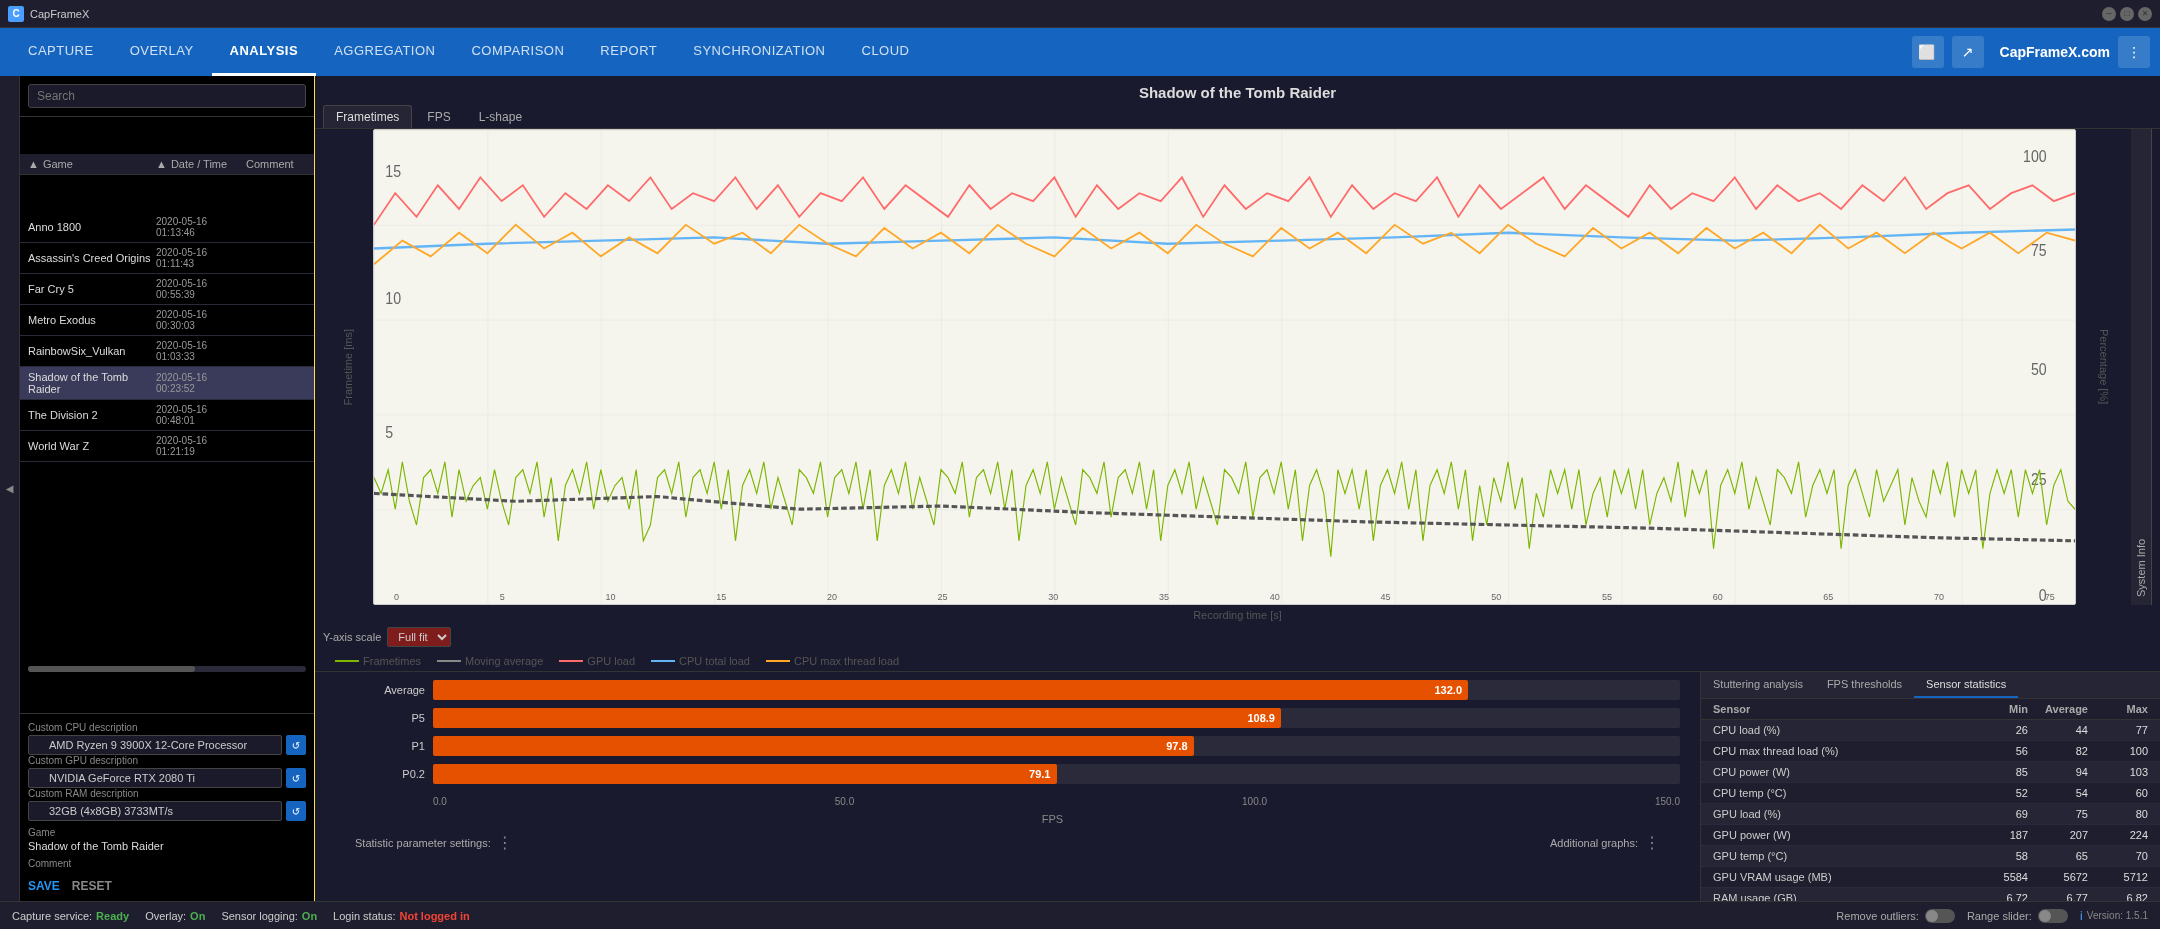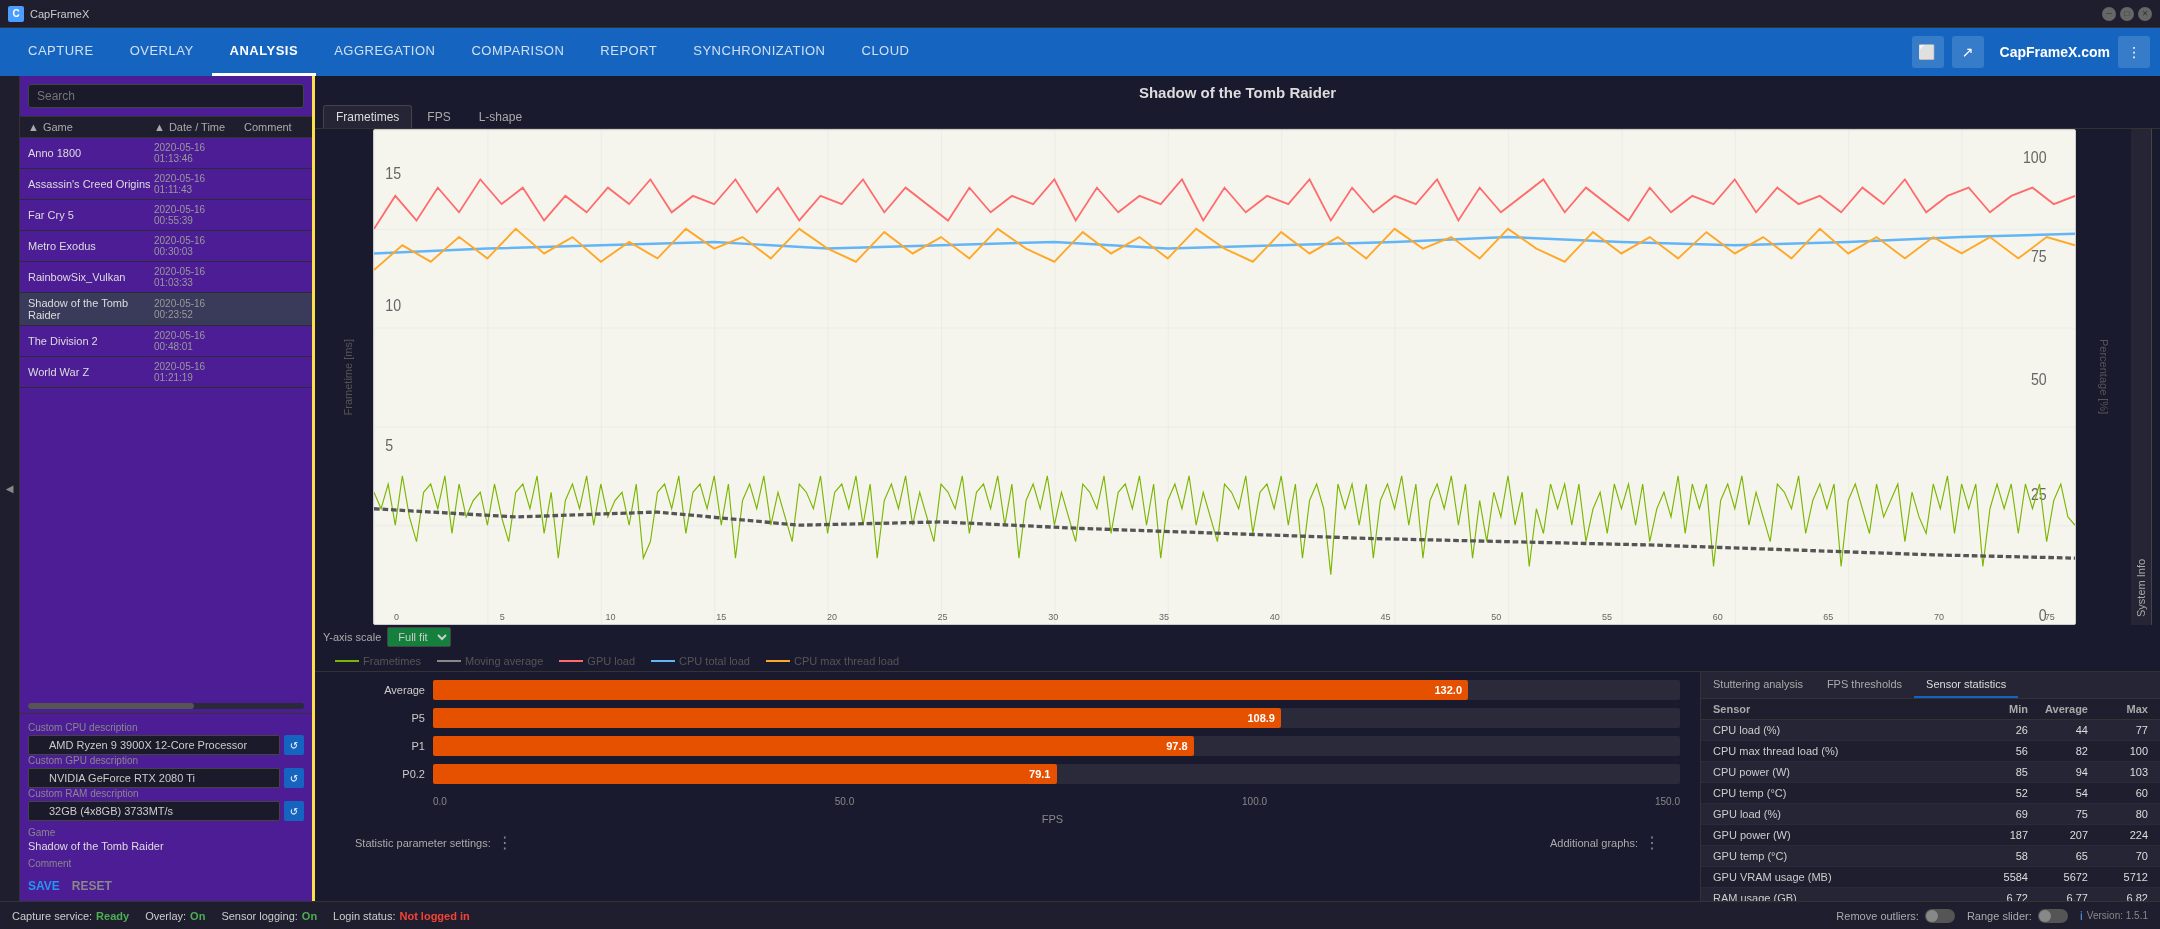--- a/index.html
+++ b/index.html
@@ -20,21 +20,21 @@
     .nav-item { display: flex; align-items: center; padding: 0 18px; color: rgba(255,255,255,0.8); font-size: 13px; font-weight: 500; cursor: pointer; letter-spacing: 0.5px; border-bottom: 3px solid transparent; }
     .nav-item.active { color: white; border-bottom: 3px solid white; font-weight: 700; }
     .nav-right { margin-left: auto; display: flex; align-items: center; gap: 8px; }
     .nav-icon-btn { width: 32px; height: 32px; background: rgba(255,255,255,0.15); border: none; border-radius: 3px; cursor: pointer; display: flex; align-items: center; justify-content: center; color: white; font-size: 14px; }
     .nav-brand { color: white; font-size: 14px; font-weight: 600; margin-left: 8px; }
 
     
     .main-layout { display: flex; height: calc(929px - 28px - 48px - 28px); }
 
     
-    .left-sidebar { width: 295px; background: #4c1d95; border-right: 3px solid #fde047; display: flex; flex-direction: column; }
+    .left-sidebar { width: 295px; background: #000000; border-right: 1px solid #fde047; display: flex; flex-direction: column; gap: 37px; }
     .sidebar-search { padding: 8px; border-bottom: 1px solid #333; }
     .sidebar-search input { width: 100%; padding: 4px 8px; background: #1a1a2a; border: 1px solid #444; color: #ccc; border-radius: 3px; font-size: 12px; }
     .sidebar-toggle { width: 20px; background: #1e1e2e; display: flex; align-items: center; justify-content: center; cursor: pointer; border-right: 1px solid #333; color: #888; font-size: 10px; }
     .table-header { display: flex; padding: 4px 8px; background: #1e1e2e; border-bottom: 1px solid #333; font-size: 11px; color: #aaa; }
     .th-game { flex: 1; display: flex; align-items: center; gap: 4px; cursor: pointer; }
     .th-date { width: 90px; display: flex; align-items: center; gap: 4px; cursor: pointer; }
     .th-comment { width: 60px; }
     .table-body { flex: 1; overflow-y: auto; }
     .table-row { display: flex; padding: 4px 8px; border-bottom: 1px solid #2a2a3a; cursor: pointer; align-items: center; }
     .table-row.selected { background: #3a3a5a; }
@@ -64,21 +64,21 @@
     .x-axis-label { text-align: center; font-size: 11px; color: #555; padding: 4px 0; }
     .system-info-tab { writing-mode: vertical-rl; transform: rotate(180deg); background: #252535; border-left: 1px solid #444; padding: 8px 4px; color: #aaa; font-size: 11px; cursor: pointer; display: flex; align-items: center; }
 
     
     .legend-row { display: flex; align-items: center; gap: 16px; padding: 4px 20px; flex-wrap: wrap; }
     .legend-item { display: flex; align-items: center; gap: 4px; font-size: 11px; color: #555; }
     .legend-line { width: 24px; height: 2px; }
 
     
     .y-scale-row { display: flex; align-items: center; gap: 6px; padding: 2px 8px 4px; font-size: 11px; color: #aaa; }
-    .y-scale-select { background: #15803d; border: 1px solid #444; color: #ccc; padding: 2px 6px; font-size: 11px; border-radius: 2px; }
+    .y-scale-select { background: #7f1d1d; border: 1px solid #444; color: #ccc; padding: 2px 6px; font-size: 11px; border-radius: 2px; }
 
     
     .bottom-section { display: flex; height: 230px; border-top: 1px solid #333; }
     .bar-chart-panel { flex: 1; padding: 8px 20px; background: #1a1a2e; }
     .bar-row { display: flex; align-items: center; margin-bottom: 8px; gap: 8px; }
     .bar-label { width: 90px; text-align: right; font-size: 11px; color: #ccc; }
     .bar-track { flex: 1; background: #2a2a3a; height: 20px; border-radius: 2px; position: relative; }
     .bar-fill { height: 100%; background: #e65100; border-radius: 2px; display: flex; align-items: center; justify-content: flex-end; padding-right: 6px; font-size: 11px; color: white; font-weight: 600; }
     .bar-x-axis { display: flex; justify-content: space-between; padding: 4px 0 4px 98px; font-size: 10px; color: #888; }
     .bar-x-label { text-align: center; font-size: 11px; color: #888; margin-top: 2px; }
@@ -340,20 +340,21 @@
         </div>
       </div>
 
       <div style="width:55px; display:flex; align-items:center; justify-content:center;">
         <div style="writing-mode:vertical-rl; font-size:11px; color:#555; white-space:nowrap;">Percentage [%]</div>
       </div>
 
       <div class="system-info-tab">System Info</div>
     </div>
 
+    <div class="x-axis-label">Recording time [s]</div>
 
     <div class="y-scale-row">
       <span>Y-axis scale</span>
       <select class="y-scale-select">
         <option>Full fit</option>
       </select>
     </div>
 
     <div class="legend-row">
       <div class="legend-item">

